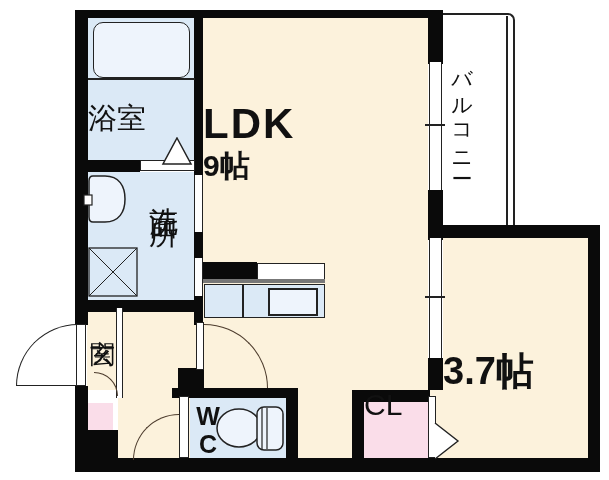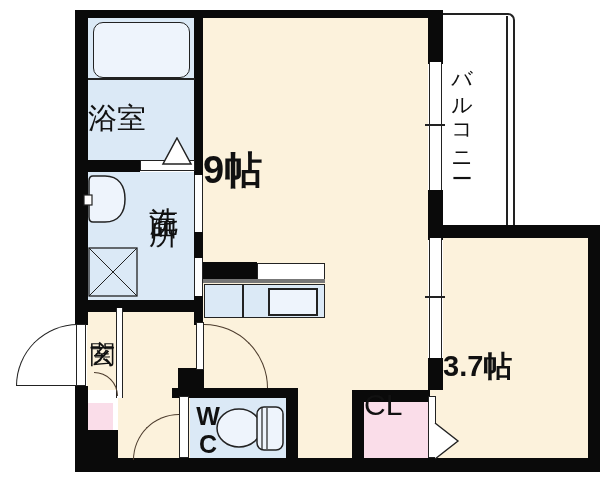--- a/index.html
+++ b/index.html
@@ -123,25 +123,26 @@
     <ellipse cx="24" cy="23" rx="22" ry="19" fill="var(--fixture-light,#eef4fc)" stroke="currentColor" stroke-width="1.5"></ellipse>
     <rect x="42" y="2" width="26" height="43" rx="7" fill="var(--fixture-light,#eef4fc)" stroke="currentColor" stroke-width="1.5"></rect>
     <line x1="47" y1="3" x2="47" y2="44" stroke="currentColor" stroke-width="1.2"></line>
     <line x1="52" y1="3" x2="52" y2="44" stroke="currentColor" stroke-width="1.2"></line>
   </svg>
 
   <div class="label center" style="left:88px;top:104px;width:107px;font-size:29px;">浴室</div>
 
   <div class="label vtext" style="left:149px;top:184px;font-size:29px;letter-spacing:6px;">洗面所</div>
 
-  <div class="label center" style="left:203px;top:151px;width:225px;font-size:38px;font-weight:600;">9帖</div>
+  <div class="label center" style="left:203px;top:103px;width:225px;font-size:42px;font-weight:600;letter-spacing:2px;">LDK</div>
+  <div class="label center" style="left:203px;top:151px;width:225px;font-size:30px;font-weight:600;">9帖</div>
 
   <div class="label vtext" style="left:452px;top:55px;font-size:21px;letter-spacing:4px;">バルコニー</div>
 
-  <div class="label center" style="left:443px;top:352px;width:145px;font-size:29px;font-weight:600;">3.7帖</div>
+  <div class="label center" style="left:443px;top:352px;width:145px;font-size:38px;font-weight:600;">3.7帖</div>
 
   <div class="label vtext" style="left:90px;top:320px;font-size:25px;letter-spacing:3px;">玄関</div>
 
   <div class="label" style="left:194px;top:402px;width:28px;text-align:center;font-size:25px;font-weight:600;line-height:1.12;">
     <span style="display:block;">W</span>
     <span style="display:block;">C</span>
   </div>
 
   <div class="label center" style="left:364px;top:390px;width:81px;font-size:30px;font-weight:500;">CL</div>
 

